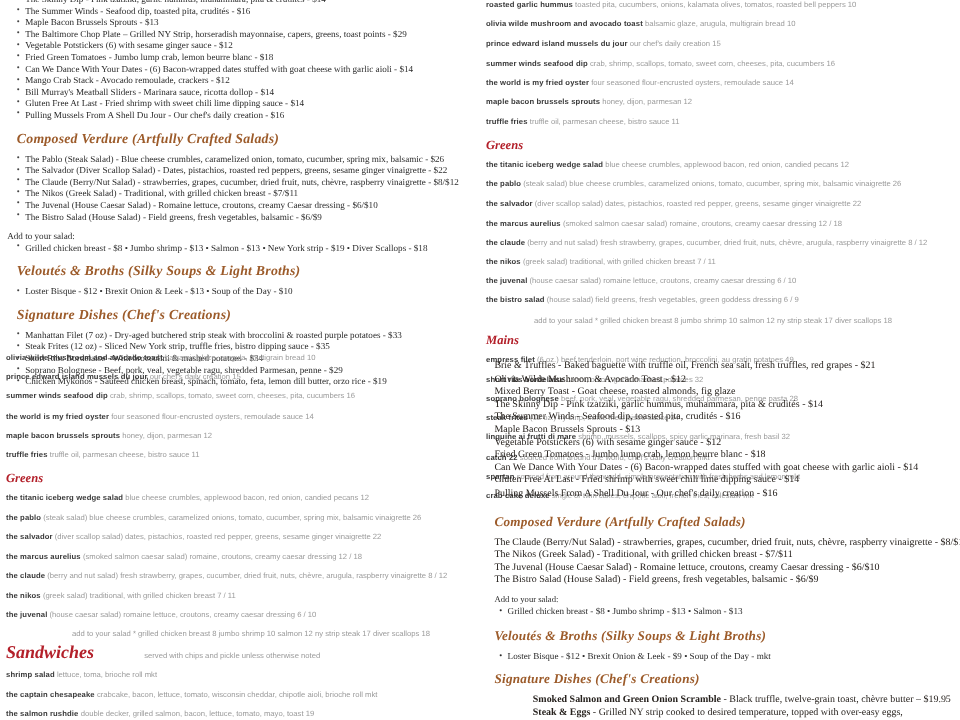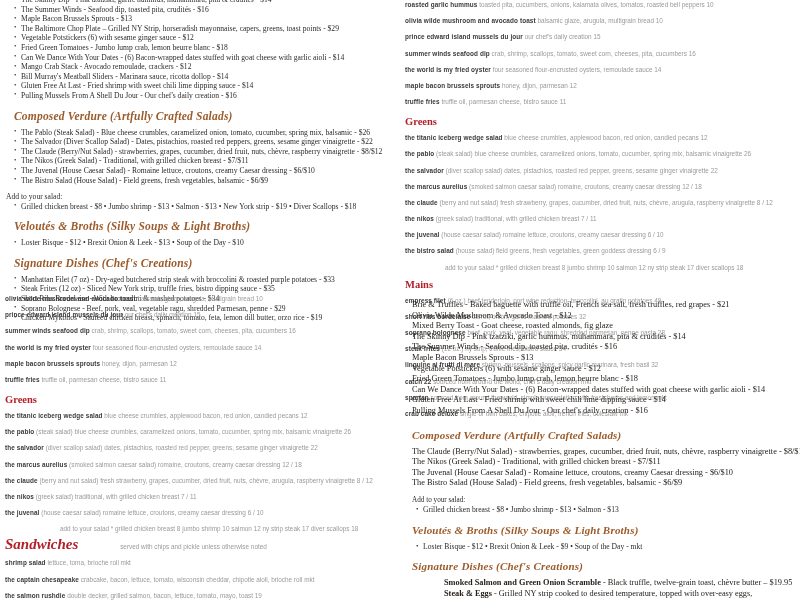--- a/index.html
+++ b/index.html
@@ -50,21 +50,21 @@
   .serif-r .tiny{font-size:7.2px;line-height:9px;margin-left:12px;}
   .serif-r .indent2{margin-left:60px;}
 
   
   .sans-layer{
     font-family:"Liberation Sans",sans-serif;
     color:#8a8a8a;
   }
   .sans-layer .s-head{
     font-family:"Liberation Serif",serif;
-    font-weight:bold;color:#b3202a;
+    font-style:italic;font-weight:bold;color:#b3202a;
     font-size:10.5px;margin:10px 13px 7px 5px;
   }
   .sans-layer .s-head-inline{
     font-family:"Liberation Serif",serif;font-style:italic;font-weight:bold;
     color:#b3202a;font-size:15px;
   }
   .sans-layer .item{
     font-size:6.4px;line-height:8px;margin:0 0 8.2px 5px;white-space:nowrap;
     color:#9a9a9a;
   }

